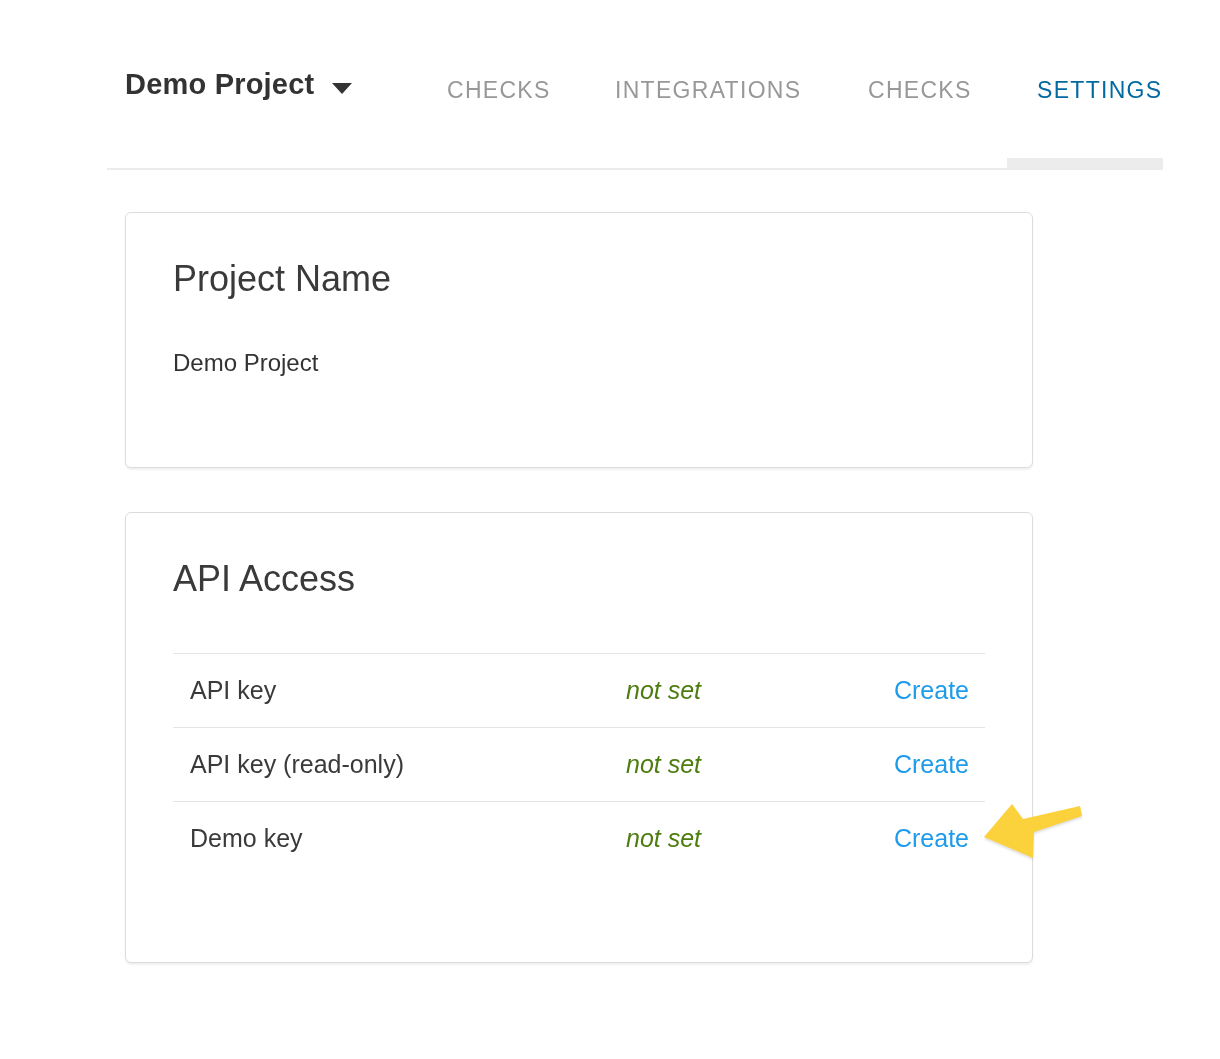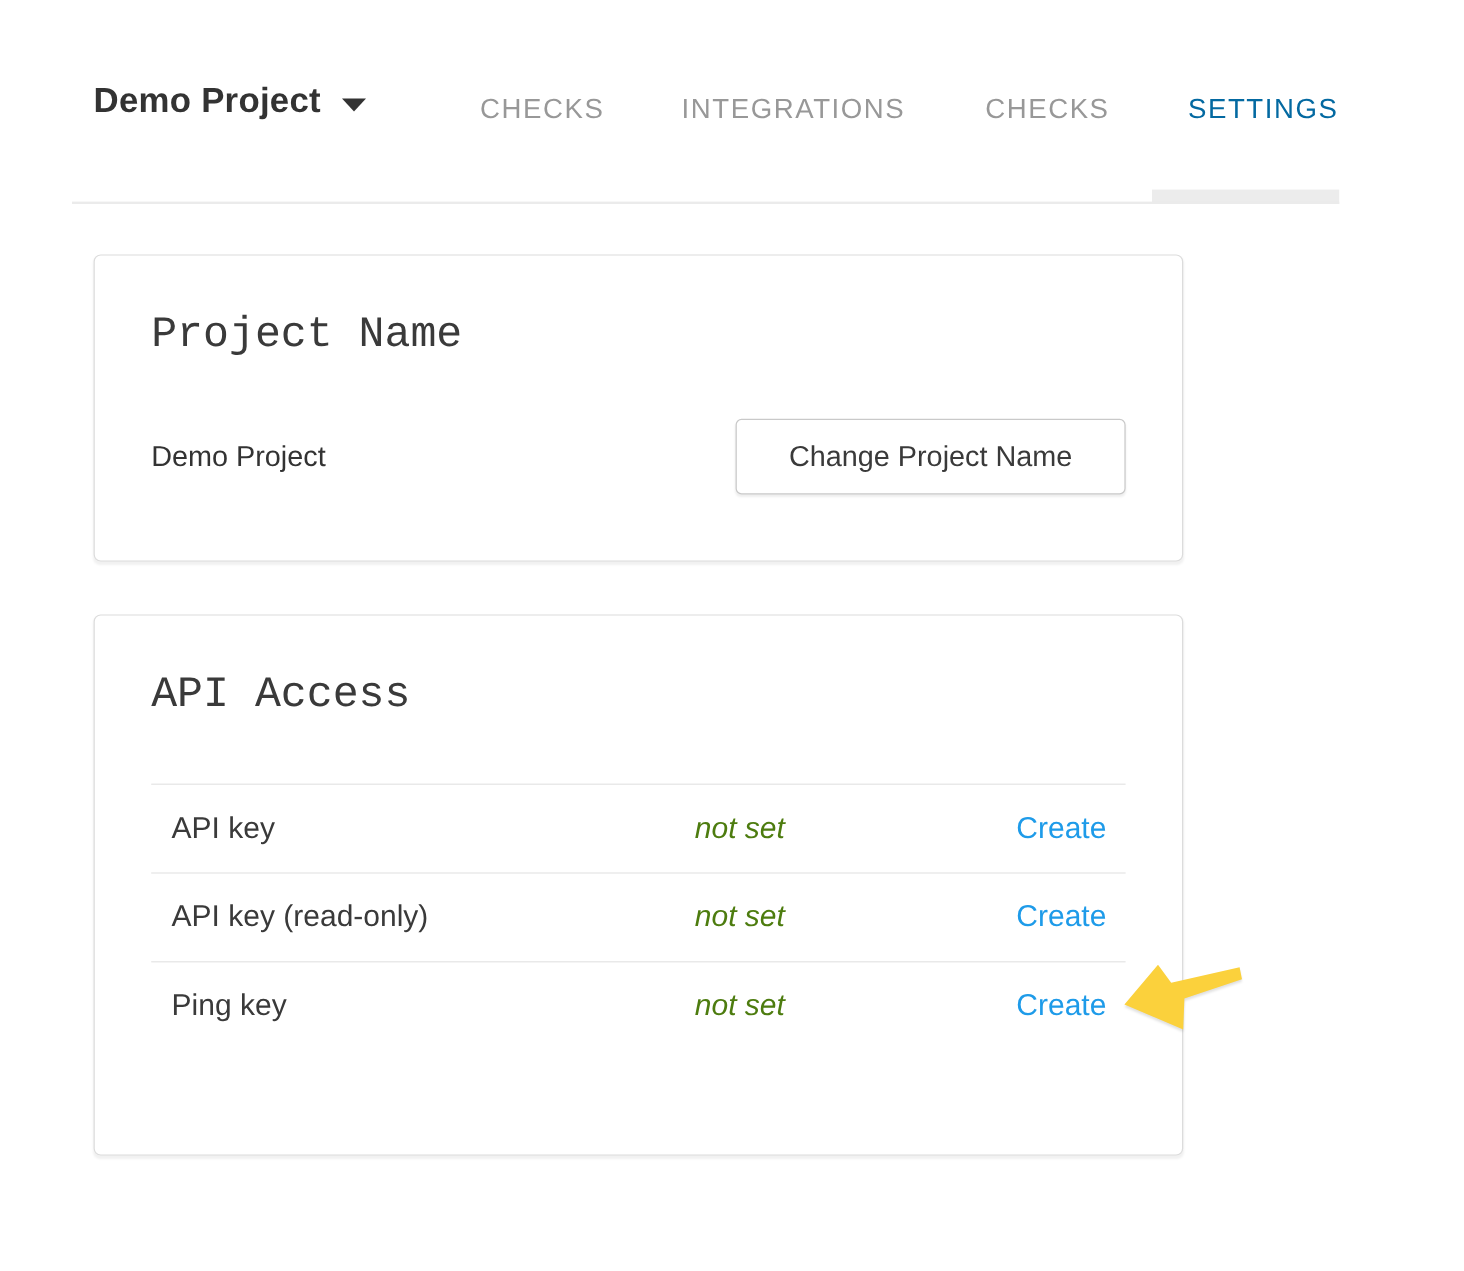--- a/index.html
+++ b/index.html
@@ -1,19 +1,19 @@
 <!DOCTYPE html>
 <html><head>
 <meta charset="utf-8">
 <style>
   * { margin:0; padding:0; box-sizing:border-box; }
   html,body { background:#ffffff; }
   .page {
     position:relative; width:1116px; height:1059px; overflow:hidden;
-    background:#ffffff; font-family:"Liberation Sans", sans-serif; color:#333;
+    background:#ffffff; font-family:"Liberation Sans", sans-serif; color:#333;margin-left:47px;
   }
 
   
   .project-switcher { position:absolute; left:78px; top:68px; cursor:pointer; white-space:nowrap; }
   .project-title { font-size:29px; font-weight:700; color:#333; letter-spacing:0.2px; }
   .caret {
     display:inline-block; width:0; height:0; margin-left:13px; margin-bottom:3px;
     border-left:10px solid transparent; border-right:10px solid transparent;
     border-top:11px solid #333; vertical-align:middle;
   }
@@ -31,21 +31,21 @@
 
   
   .card {
     position:absolute; left:78px; width:908px; background:#fff;
     border:1.5px solid #dcdcdc; border-radius:6px;
     box-shadow:0 2px 2px rgba(0,0,0,0.06);
     padding:0 47px;
   }
   .card-project { top:212px; height:256px; }
   .card-api { top:512px; height:451px; }
-  .card-title { margin-top:44px; font-size:36px; font-weight:400; color:#3a3a3a; line-height:44px;font-family:Liberation Mono, monospace; }
+  .card-title { margin-top:44px; font-size:36px; font-weight:400; color:#3a3a3a; line-height:44px; }
 
   .card-row { display:flex; justify-content:space-between; align-items:center; margin-top:48px; }
   .project-value { font-size:24px; color:#333; }
   .btn {
     width:325px; height:63px; background:#fff; border:1.5px solid #c9c9c9; border-radius:5px;
     font-family:inherit; font-size:24px; color:#3a3a3a; cursor:pointer;
     box-shadow:0 2px 2px rgba(0,0,0,0.07);
   }
 
   
@@ -77,21 +77,20 @@
   <a class="tab tab-badges">CHECKS</a>
   <a class="tab tab-settings active">SETTINGS</a>
 
   <div class="active-tab-indicator"></div>
   <div class="nav-rule"></div>
 
   <section class="card card-project">
     <h2 class="card-title">Project Name</h2>
     <div class="card-row">
       <span class="project-value">Demo Project</span>
-      <button class="btn">Change Project Name</button>
     </div>
   </section>
 
   <section class="card card-api">
     <h2 class="card-title">API Access</h2>
 
     <div class="api-table">
 
       <div class="trow">
         <span class="cell-label">API key</span>
@@ -99,21 +98,21 @@
         <a class="cell-action link">Create</a>
       </div>
 
       <div class="trow">
         <span class="cell-label">API key (read-only)</span>
         <span class="cell-value">not set</span>
         <a class="cell-action link">Create</a>
       </div>
 
       <div class="trow">
-        <span class="cell-label">Ping key</span>
+        <span class="cell-label">Demo key</span>
         <span class="cell-value">not set</span>
         <a class="cell-action link">Create</a>
       </div>
 
     </div>
   </section>
 
   <svg class="arrow" viewBox="0 0 110 70" aria-hidden="true">
     <polygon points="7,42 35,9 46,24 103,11 105,21 57,37 56,63" fill="#fbd13c"></polygon>
   </svg>

